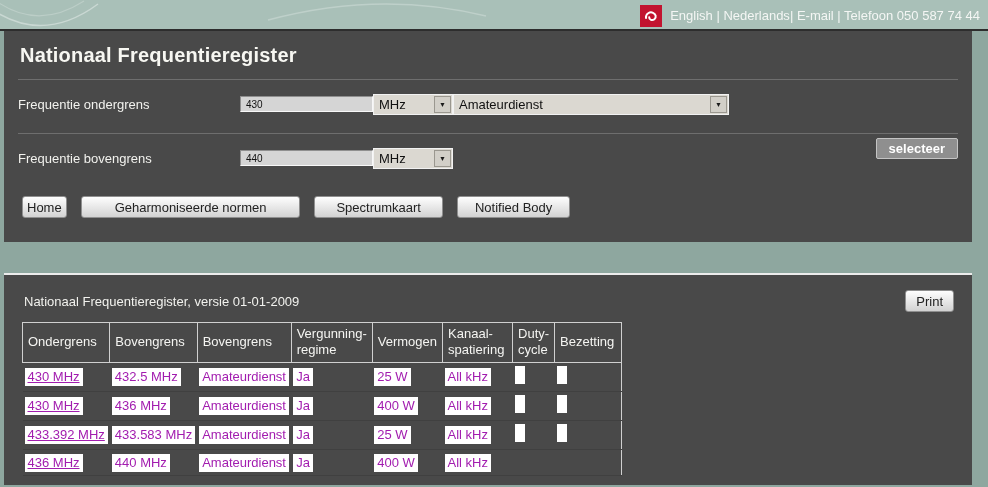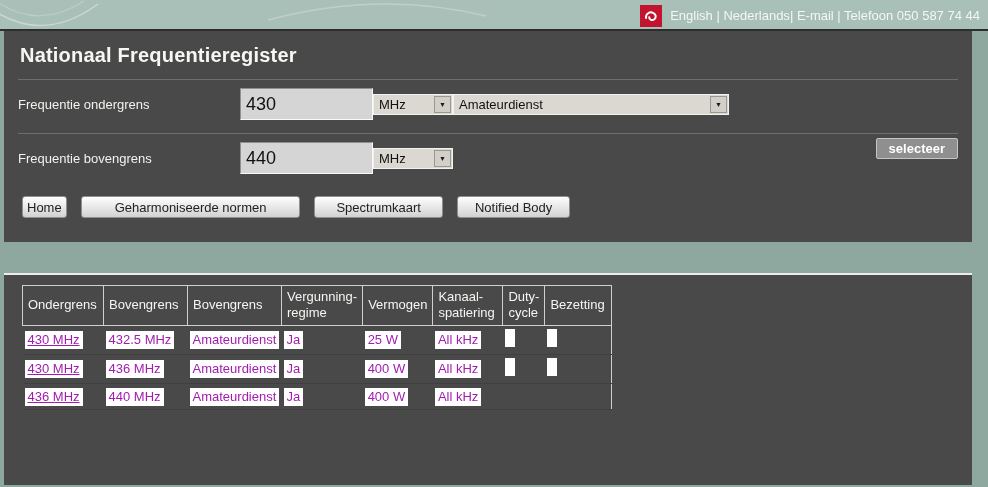--- a/index.html
+++ b/index.html
@@ -44,22 +44,22 @@
     color:#f7f7f2; font-size:20px; font-weight:bold;
     padding:13px 0 0 16px; letter-spacing:0.2px;
   }
   .rule { border-top:1px solid #6e6e6e; margin:12px 14px 0 14px; }
   .form-row {
     display:flex; align-items:center;
     padding-left:14px; height:34px; margin-top:7px;
   }
   .form-row label { color:#f2f2ee; font-size:13px; width:222px; flex:0 0 auto; }
   .txt-input {
-    width:133px; height:32px; flex:0 0 auto;
-    background:#d5d5d5; color:#111; font-size:18px;
+    width:133px; height:16px; flex:0 0 auto;
+    background:#d5d5d5; color:#111; font-size:10px;
     font-family:"Liberation Sans", sans-serif;
     border:1px solid; border-color:#8f8f8f #f8f8f8 #f8f8f8 #8f8f8f;
     padding:1px 5px;
   }
   .select {
     display:inline-flex; align-items:center; height:21px;
     background:#dbd8d1; border:1px solid #f2f2f2;
     margin-left:0; cursor:pointer; flex:0 0 auto;
     font-size:13px; color:#111; justify-content:space-between;
   }
@@ -171,20 +171,24 @@
 
   <div class="nav-row">
     <button class="btn b0">Home</button>
     <button class="btn b1">Geharmoniseerde normen</button>
     <button class="btn b2">Spectrumkaart</button>
     <button class="btn b3">Notified Body</button>
   </div>
 </div>
 
 <div class="panel lower">
+  <div class="results-head">
+    <span class="results-title">Nationaal Frequentieregister, versie 01-01-2009</span>
+    <button class="btn print-btn">Print</button>
+  </div>
 
   <table class="freq">
     <colgroup>
       <col class="c0">
         <col class="c1">
         <col class="c2">
         <col class="c3">
       <col class="c4">
         <col class="c5">
         <col class="c6">
@@ -217,20 +221,30 @@
         <td class="col0"><a class="chip">430 MHz</a></td>
         <td><a class="chip">436 MHz</a></td>
         <td><a class="chip">Amateurdienst</a></td>
         <td><a class="chip">Ja</a></td>
         <td><a class="chip">400 W</a></td>
         <td><a class="chip">All kHz</a></td>
         <td><a class="chip empty"></a></td>
         <td><a class="chip empty"></a></td>
       </tr>
       <tr>
+        <td class="col0"><a class="chip">433.392 MHz</a></td>
+        <td><a class="chip">433.583 MHz</a></td>
+        <td><a class="chip">Amateurdienst</a></td>
+        <td><a class="chip">Ja</a></td>
+        <td><a class="chip">25 W</a></td>
+        <td><a class="chip">All kHz</a></td>
+        <td><a class="chip empty"></a></td>
+        <td><a class="chip empty"></a></td>
+      </tr>
+      <tr>
         <td class="col0"><a class="chip">436 MHz</a></td>
         <td><a class="chip">440 MHz</a></td>
         <td><a class="chip">Amateurdienst</a></td>
         <td><a class="chip">Ja</a></td>
         <td><a class="chip">400 W</a></td>
         <td><a class="chip">All kHz</a></td>
         <td></td>
         <td></td>
       </tr>
     </tbody>

